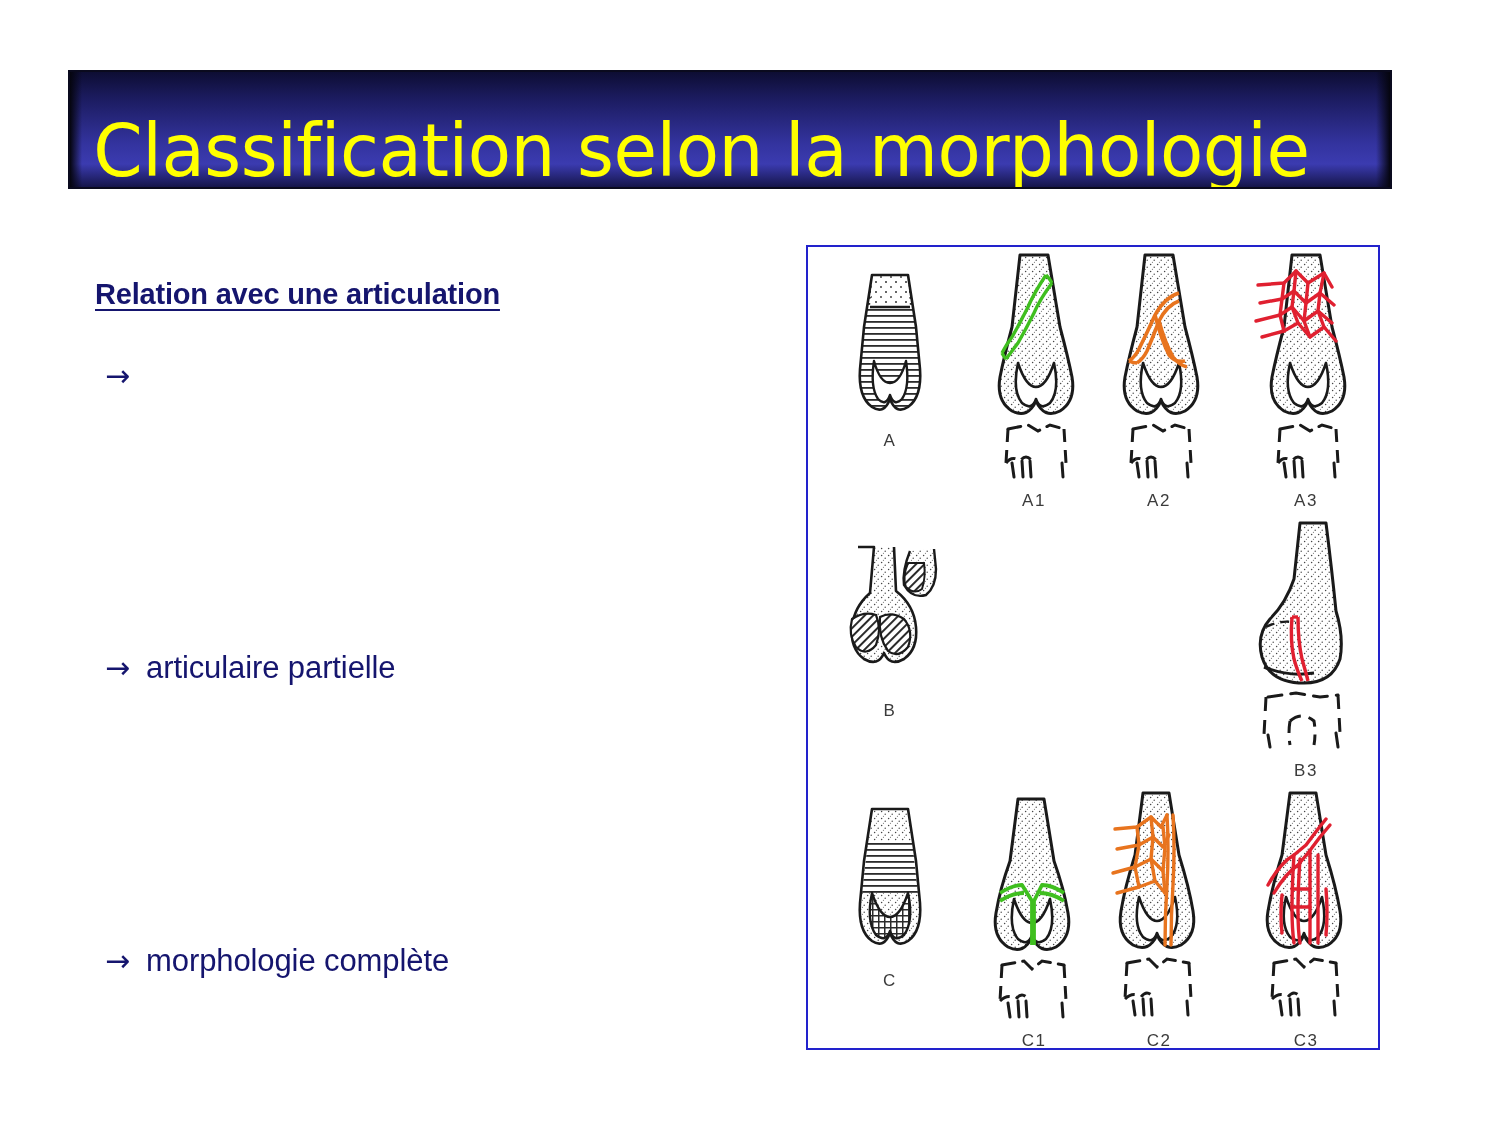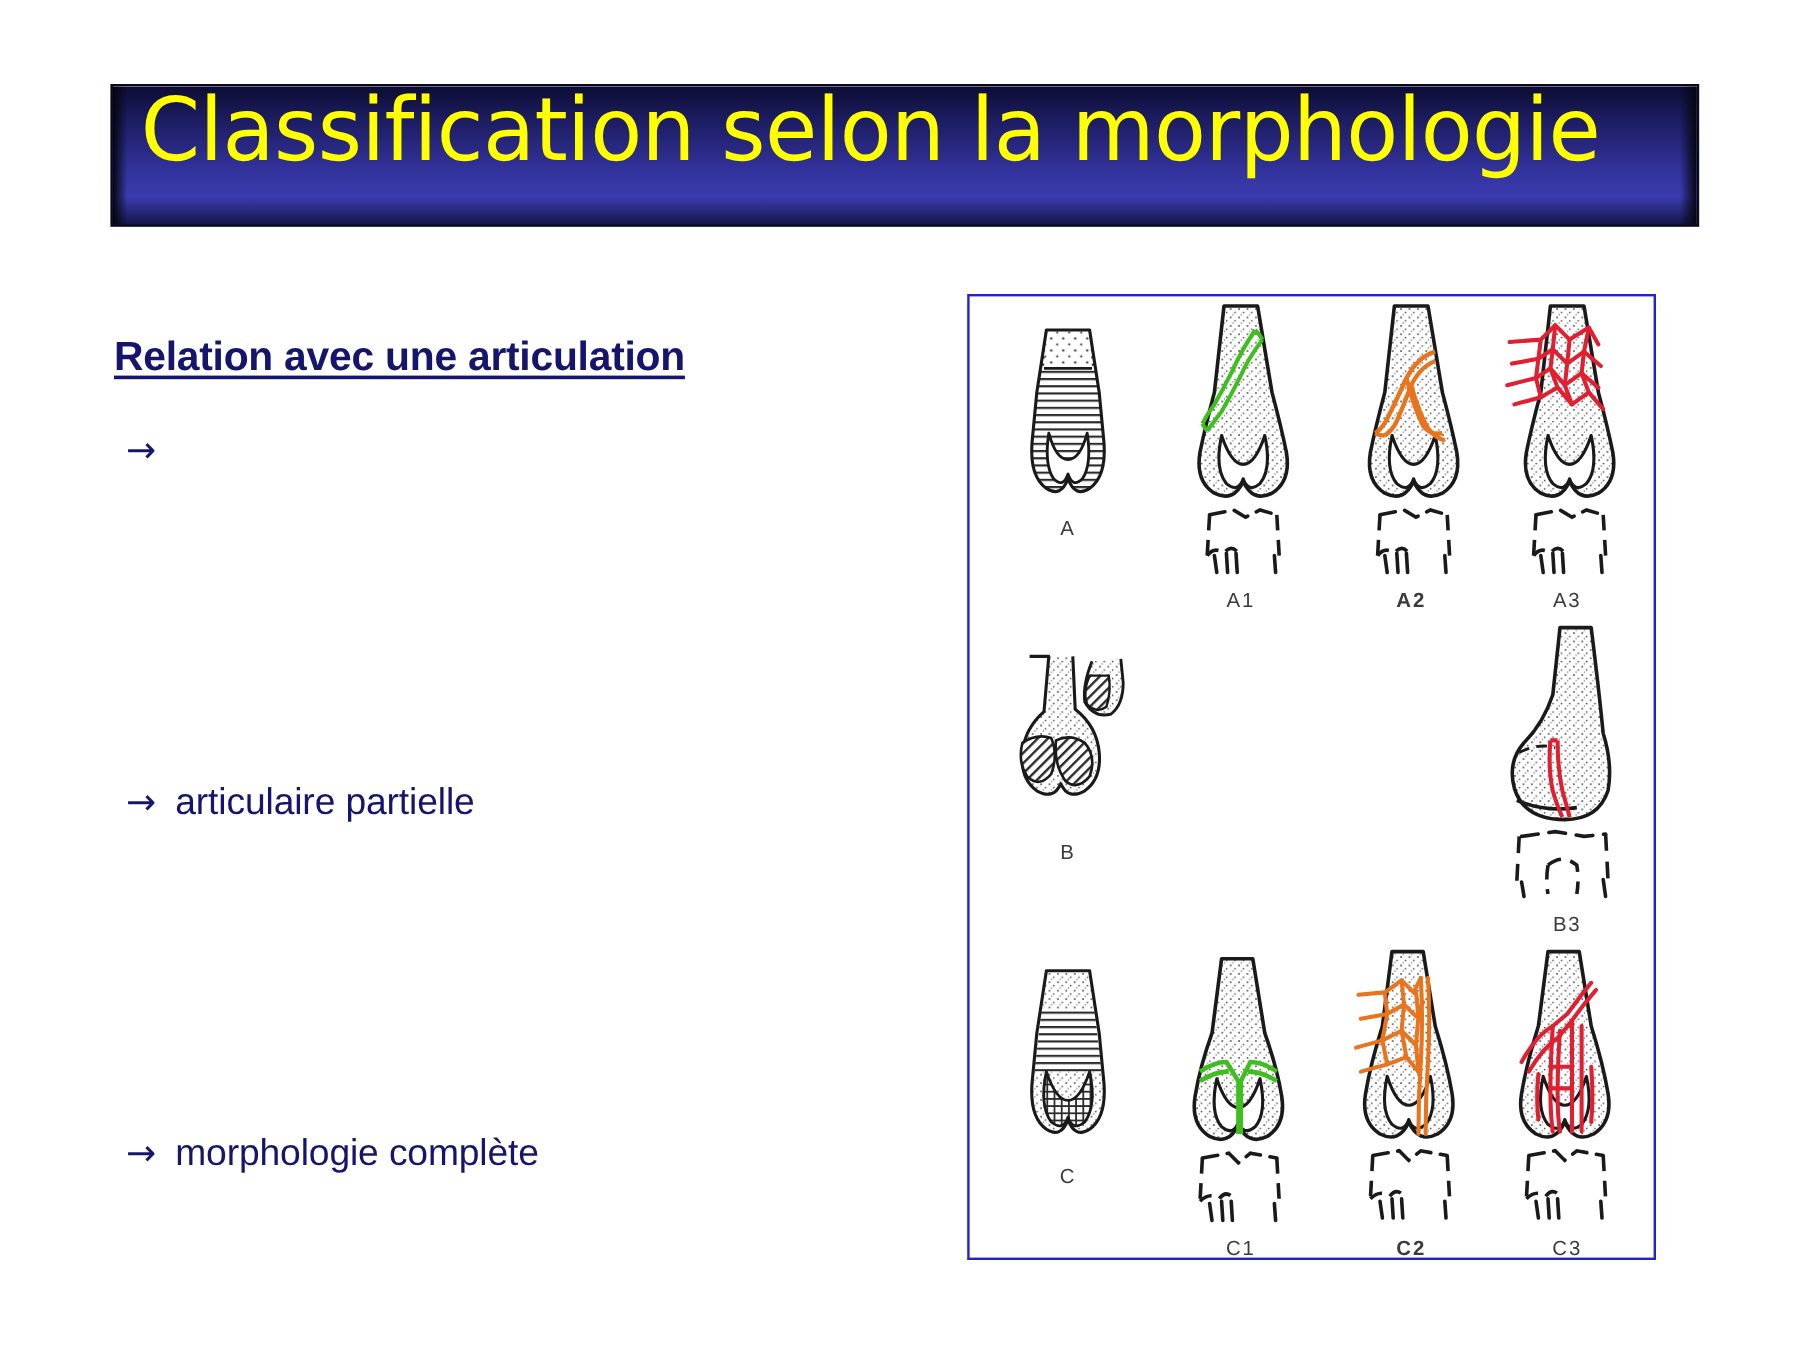--- a/index.html
+++ b/index.html
@@ -11,33 +11,33 @@
     width: 1500px;
     height: 1125px;
     position: relative;
     overflow: hidden;
     font-family: "Liberation Sans", sans-serif;
   }
 
   
   #title-banner {
     position: absolute;
-    left: 94px;
+    left: 70px;
     top: 72px;
     width: 1320px;
     height: 115px;
     background: linear-gradient(to bottom,
                 #0d0d33 0%,
                 #1b1b5e 22%,
                 #33339e 62%,
                 #3b3bb0 80%,
                 #15154a 100%);
     box-shadow: 0 0 0 2px #0a0a1e;
     display: flex;
-    align-items: flex-start;
+    align-items: flex-end;
     overflow: hidden;
   }
   #title-banner::before {
     content: "";
     position: absolute;
     left: 0; top: 0; bottom: 0;
     width: 12px;
     background: linear-gradient(to right, #05050f, rgba(5,5,15,0));
     pointer-events: none;
   }
@@ -66,21 +66,21 @@
 
   
   #left-column {
     position: absolute;
     left: 95px;
     top: 278px;
     width: 640px;
     color: #15156e;
   }
   #section-heading {
-    font-size: 34px;
+    font-size: 29px;
     font-weight: bold;
     text-decoration: underline;
     text-underline-offset: 5px;
     letter-spacing: -0.2px;
     margin: 0 0 0 0;
     white-space: nowrap;
   }
   .bullet-row {
     display: flex;
     align-items: baseline;
@@ -120,21 +120,21 @@
   #figure-row-C { top: 542px; }
 
   .fig-cell {
     position: absolute;
     top: 0;
     width: 132px;
     height: 268px;
   }
   .fig-cell.key  { left: 16px; }
   .fig-cell.c1   { left: 160px; }
-  .fig-cell.c2   { left: 302px; font-weight: bold; }
+  .fig-cell.c2   { left: 285px; }
   .fig-cell.c3   { left: 432px; }
 
   .fig-svg { display: block; width: 132px; height: 232px; }
 
   .fig-label {
     position: absolute;
     bottom: 6px;
     width: 100%;
     text-align: center;
     font-size: 17px;

